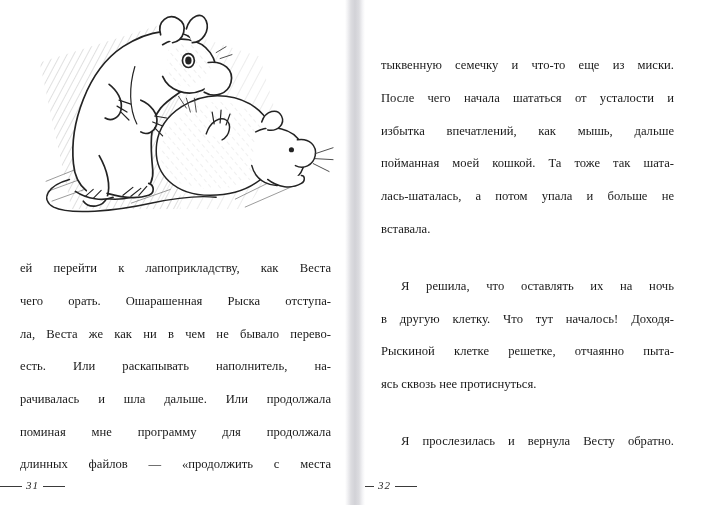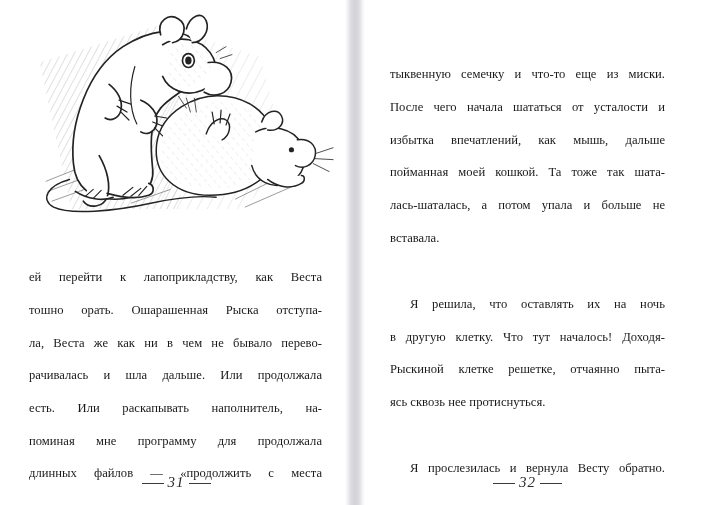--- a/index.html
+++ b/index.html
@@ -67,35 +67,35 @@
     line-height: 16.35px;
     text-align: justify;
     text-align-last: left;
     letter-spacing: 0.02px;
     -webkit-hyphens: none;
     hyphens: none;
   }
   .page-right .text-block { padding-top: 33px; }
 
   .text-block p {
-    margin: 17px;
+    margin: 8px;
     text-indent: 0;
     white-space: pre-line;
   }
 
   
 
   
   .folio {
     position: absolute;
     left: 0;
     right: 0;
     bottom: 14px;
-    text-align: center;
-    font-size: 15px;
+    text-align: left;
+    font-size: 11px;
     color: #2a2a2a;
     letter-spacing: 1px;
   }
   .folio .num { padding: 0 4px; font-style: italic; }
   .folio .rule {
     display: inline-block;
     width: 22px;
     height: 1px;
     background: #3a3a3a;
     vertical-align: middle;
@@ -226,24 +226,24 @@
 
           <path d="M64 188 C76 196 92 198 102 194"></path>
           <path d="M74 193 L82 186 M82 195 L90 187" fill="none" stroke-width="1.1"></path>
         </g>
       </svg>
     </div>
 
     <div class="text-block">
       <p>
         <span class="jline">ей перейти к лапоприкладству, как Веста</span>
-        <span class="jline">тошно орать. Ошарашенная Рыска отступа-</span>
+        <span class="jline">чего орать. Ошарашенная Рыска отступа-</span>
         <span class="jline">ла, Веста же как ни в чем не бывало перево-</span>
+        <span class="jline">есть. Или раскапывать наполнитель, на-</span>
         <span class="jline">рачивалась и шла дальше. Или продолжала</span>
-        <span class="jline">есть. Или раскапывать наполнитель, на-</span>
         <span class="jline">поминая мне программу для продолжала</span>
         <span class="jline">длинных файлов — «продолжить с места</span>
         
       </p>
 
     </div>
 
     <div class="folio">
       <span class="rule"></span><span class="num">31</span><span class="rule"></span>
     </div>

